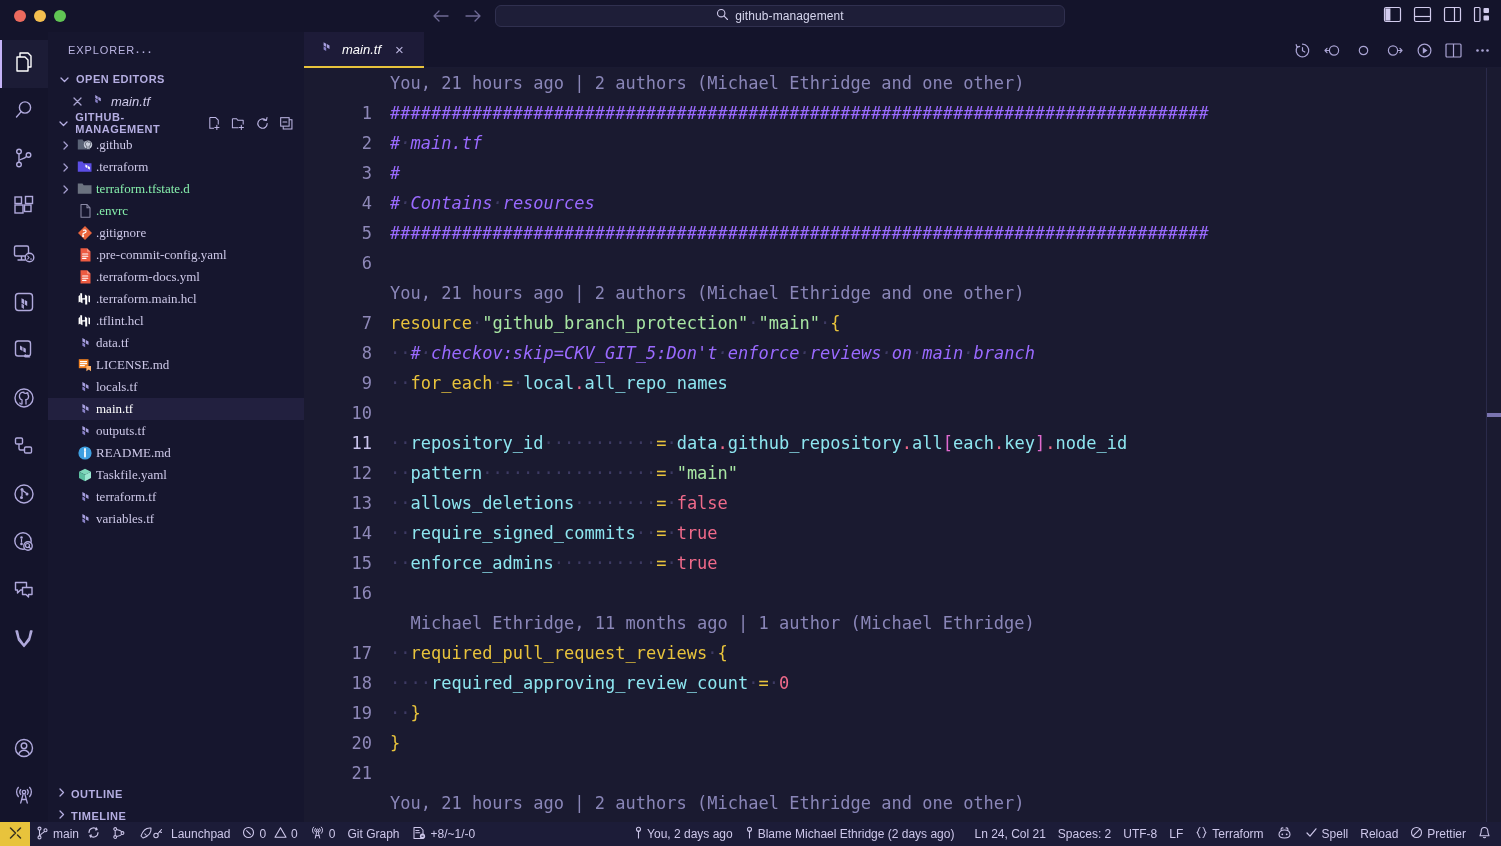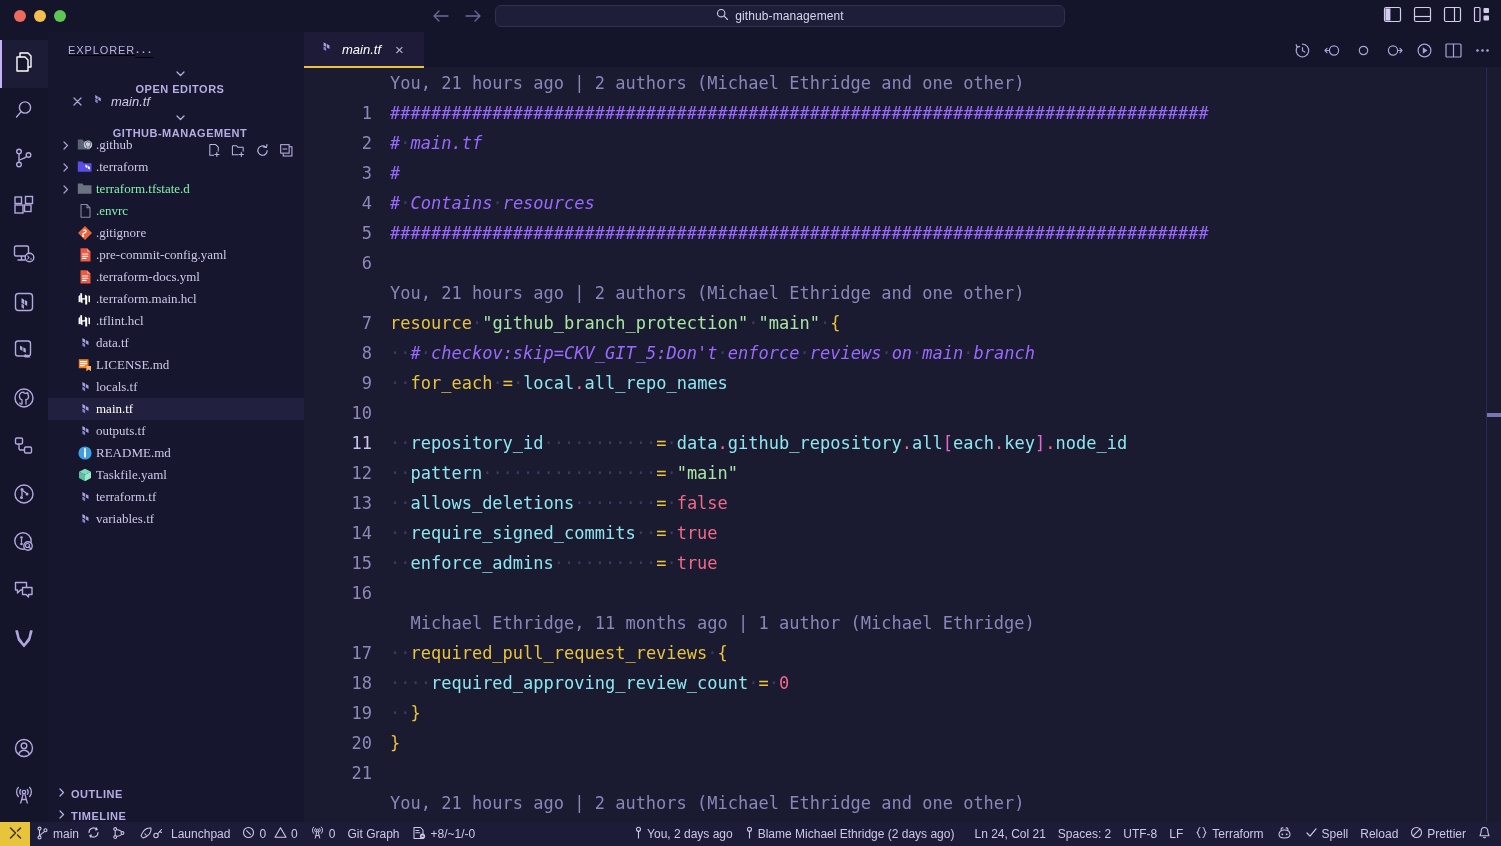--- a/index.html
+++ b/index.html
@@ -77,33 +77,32 @@
 
   
   .sidebar {
     width: 256px; min-width: 256px;
     background: #16162e;
     display: flex; flex-direction: column;
     position: relative;
   }
   .sb-header {
     height: 36px; display: flex; align-items: center;
-    padding: 0 10px 0 20px; justify-content: flex-start; text-decoration: underline;
+    padding: 0 10px 0 20px; justify-content: flex-start;
   }
   .sb-title {
     font-size: 11px; letter-spacing: 0.9px; color: #b9b3e0; font-weight: 400;
   }
   .sb-dots { color: #b9b3e0; font-size: 15px; cursor: pointer; line-height: 1; letter-spacing:1px;}
 
   .section-head {
     height: 22px; display: flex; align-items: center; gap: 4px;
     padding-left: 8px; cursor: pointer;
     font-size: 11px; font-weight: bold; letter-spacing: 0.5px;
     color: #b5aee2;
-    flex-direction: column;
   }
   .section-head .chev { width: 16px; display:flex; align-items:center; justify-content:center; }
   .sec-actions { margin-left: auto; display: flex; gap: 9px; padding-right: 10px; align-items: center; }
   .sec-actions span { cursor: pointer; display: flex; }
 
   .oe-row {
     height: 22px; display: flex; align-items: center; gap: 6px;
     padding-left: 22px; cursor: pointer;
   }
   .oe-row .xclose { width: 14px; display: flex; align-items: center; justify-content: center; }

